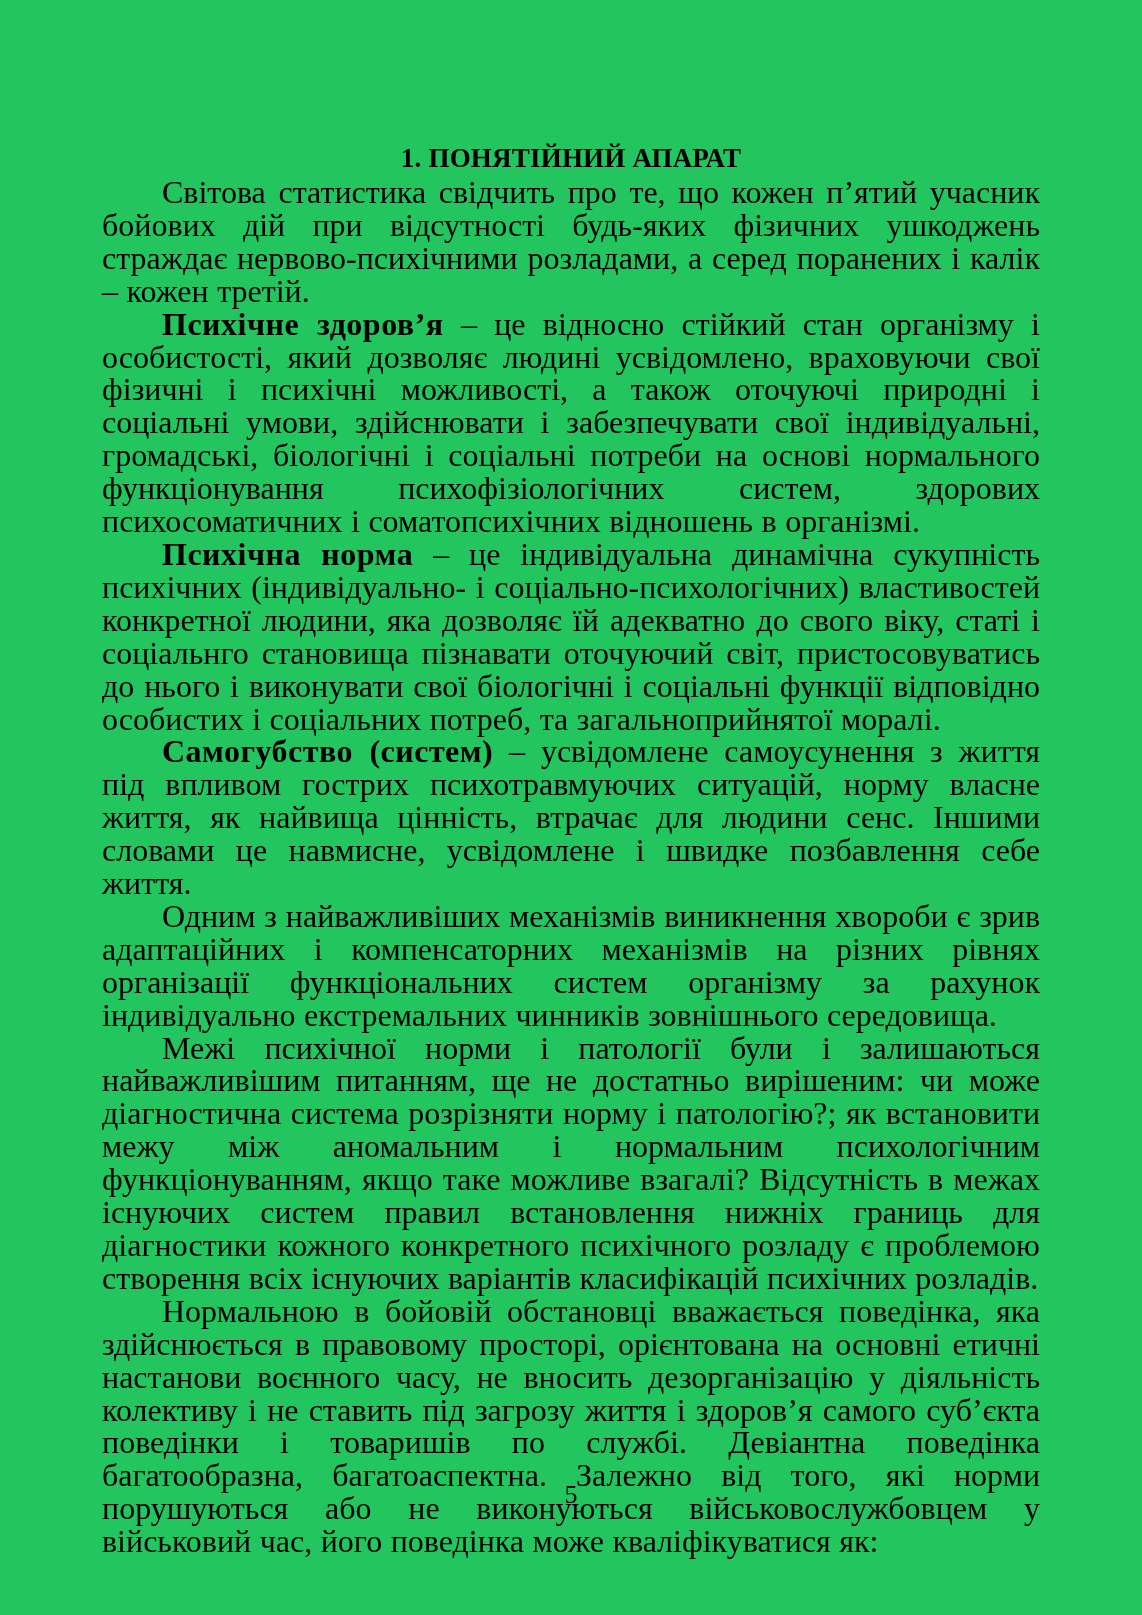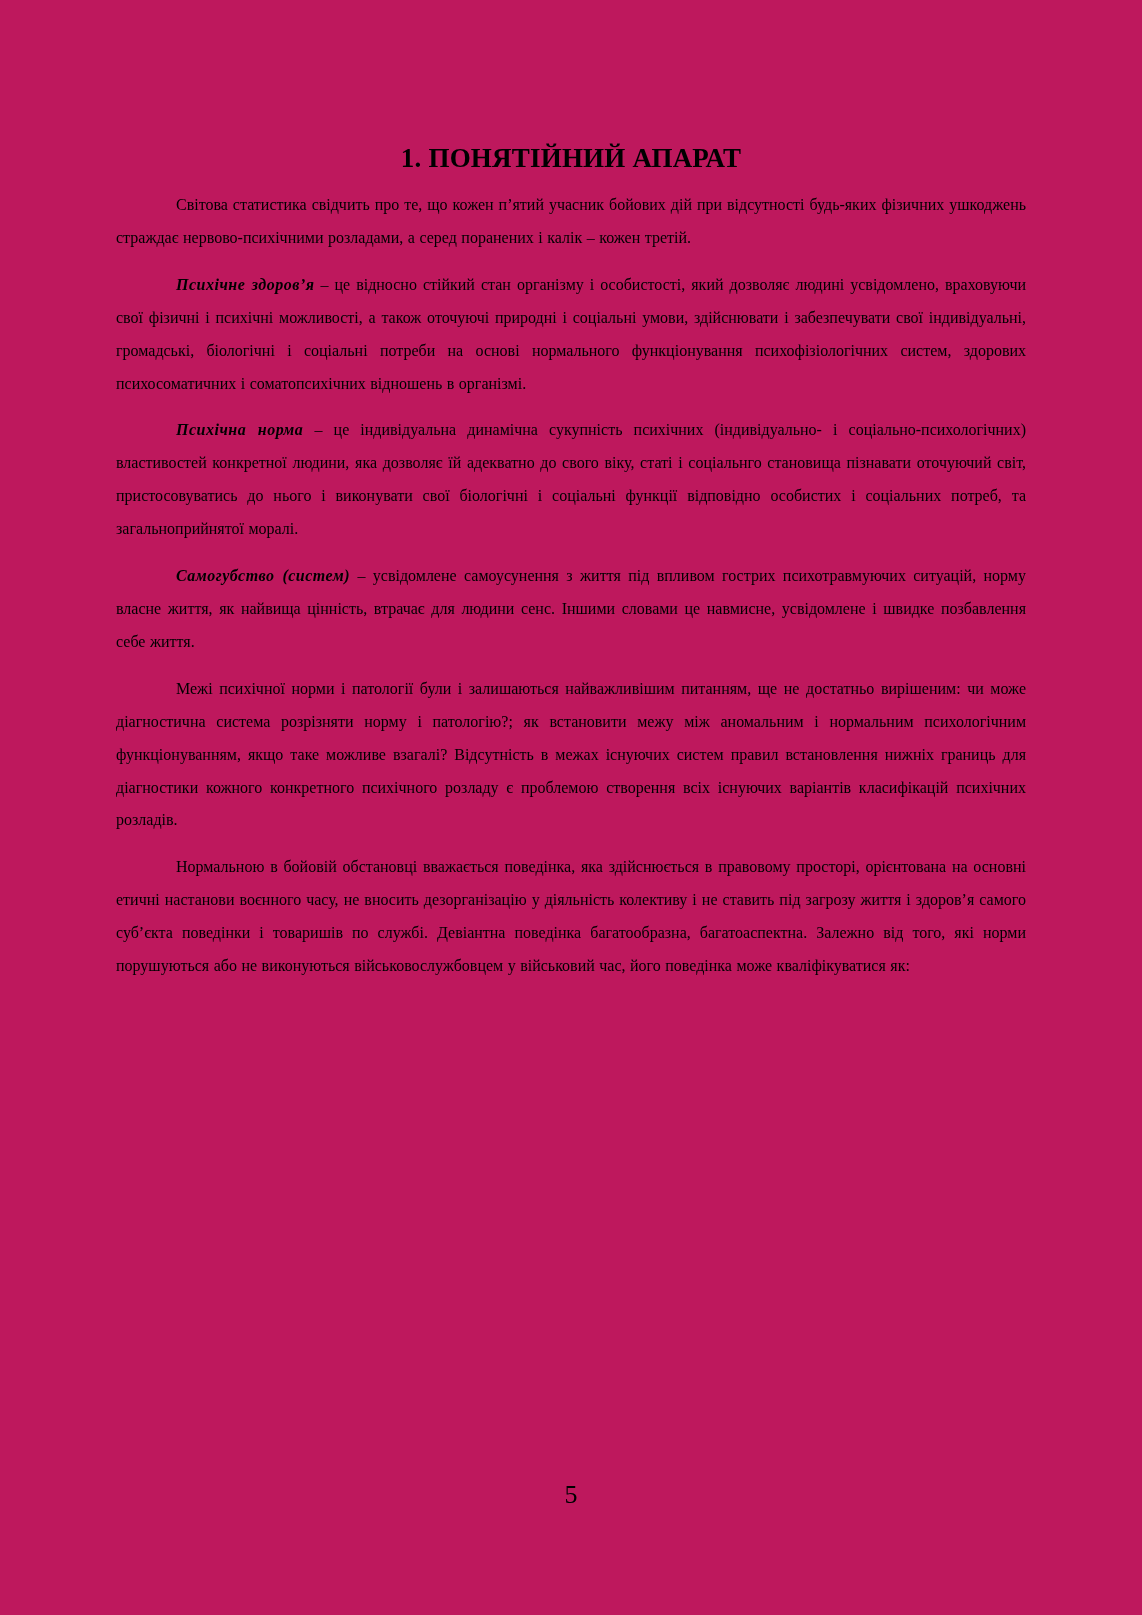--- a/index.html
+++ b/index.html
@@ -4,50 +4,49 @@
 <style>
   html, body {
     margin: 0;
     padding: 0;
     background: #ffffff;
   }
   .page {
     position: relative;
     width: 1142px;
     height: 1615px;
-    background: #be185d;
+    background: #22c55e;
     color: #000000;
     font-family: "Liberation Serif", "DejaVu Serif", serif;
     overflow: hidden;
   }
   .content {
     position: absolute;
     left: 102px;
     top: 142px;
     width: 938px;
   }
   .doc-title {
     font-size: 27px;
     line-height: 33px;
     font-weight: bold;
     text-align: center;
     margin: 0 0 1px 0;
     letter-spacing: 0.2px;
   }
   .para {
-    font-size: 16px;
+    font-size: 32px;
     line-height: 32.9px;
     text-align: justify;
     text-indent: 60px;
-    margin: 14px;
+    margin: 0;
     word-spacing: 0.5px;
   }
   .para .lead {
     font-weight: bold;
-    font-style: italic;
     letter-spacing: 0.5px;
   }
   .page-number {
     position: absolute;
     left: 0;
     right: 0;
     top: 1478px;
     text-align: center;
     font-size: 26px;
     line-height: 33px;
@@ -61,20 +60,21 @@
     <h1 class="doc-title">1. ПОНЯТІЙНИЙ АПАРАТ</h1>
     <div>
   <p class="para"><span>Світова статистика свідчить про те, що кожен п’ятий учасник бойових дій при відсутності будь-яких фізичних ушкоджень страждає нервово-психічними розладами, а серед поранених і калік – кожен третій.</span></p>
 
   <p class="para"><span class="lead">Психічне здоров’я</span><span> – це відносно стійкий стан організму і особистості, який дозволяє людині усвідомлено, враховуючи свої фізичні і психічні можливості, а також оточуючі природні і соціальні умови, здійснювати і забезпечувати свої індивідуальні, громадські, біологічні і соціальні потреби на основі нормального функціонування психофізіологічних систем, здорових психосоматичних і соматопсихічних відношень в організмі.</span></p>
 
   <p class="para"><span class="lead">Психічна норма</span><span> – це індивідуальна динамічна сукупність психічних (індивідуально- і соціально-психологічних) властивостей конкретної людини, яка дозволяє їй адекватно до свого віку, статі і соціальнго становища пізнавати оточуючий світ, пристосовуватись до нього і виконувати свої біологічні і соціальні функції відповідно особистих і соціальних потреб,  та  загальноприйнятої моралі.</span></p>
 
   <p class="para"><span class="lead">Самогубство (систем)</span><span> – усвідомлене самоусунення з життя під впливом гострих психотравмуючих ситуацій, норму власне життя, як найвища цінність, втрачає для людини сенс. Іншими словами це навмисне, усвідомлене і швидке позбавлення себе життя.</span></p>
 
+  <p class="para"><span>Одним з найважливіших механізмів виникнення хвороби є зрив адаптаційних і компенсаторних механізмів на різних рівнях організації функціональних систем організму за рахунок індивідуально екстремальних  чинників зовнішнього середовища.</span></p>
 
   <p class="para"><span>Межі  психічної норми і патології були і залишаються найважливішим питанням,  ще не достатньо вирішеним: чи може діагностична система розрізняти норму і патологію?; як встановити межу між аномальним і нормальним психологічним функціонуванням, якщо таке можливе взагалі? Відсутність в межах існуючих систем правил встановлення нижніх границь для діагностики кожного конкретного психічного розладу є проблемою створення всіх існуючих варіантів класифікацій психічних розладів.</span></p>
 
   <p class="para"><span>Нормальною в бойовій обстановці вважається поведінка, яка здійснюється в правовому просторі, орієнтована на основні етичні настанови воєнного часу, не вносить дезорганізацію у діяльність колективу і не ставить під загрозу життя і здоров’я самого суб’єкта поведінки і товаришів по службі. Девіантна поведінка багатообразна, багатоаспектна. Залежно від того, які норми порушуються або не виконуються військовослужбовцем у військовий час, його поведінка може кваліфікуватися як:</span></p>
 
 </div>
   </div>
   <div class="page-number">5</div>
 </div>
 

